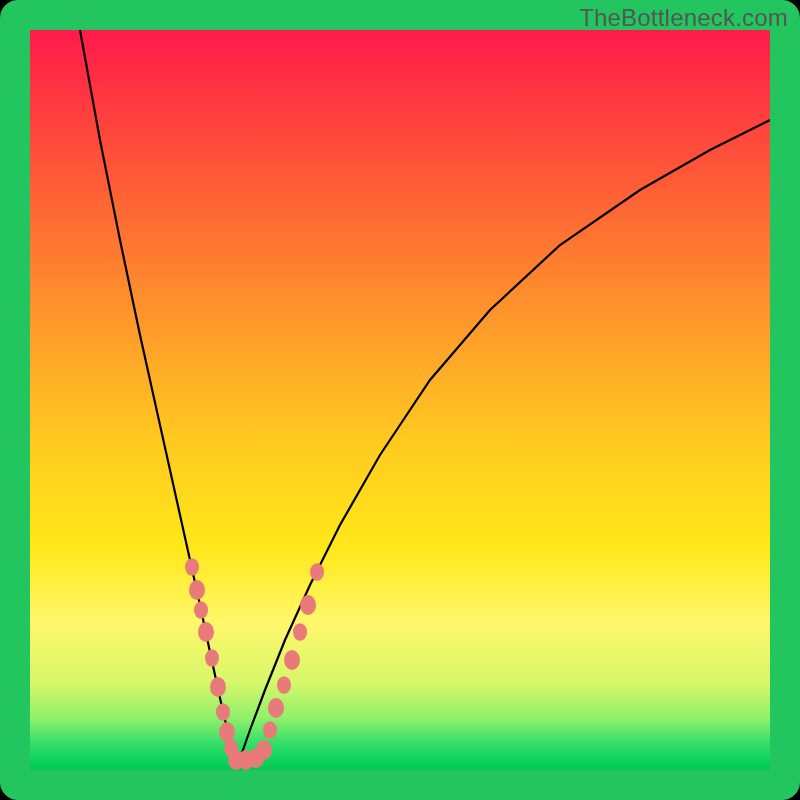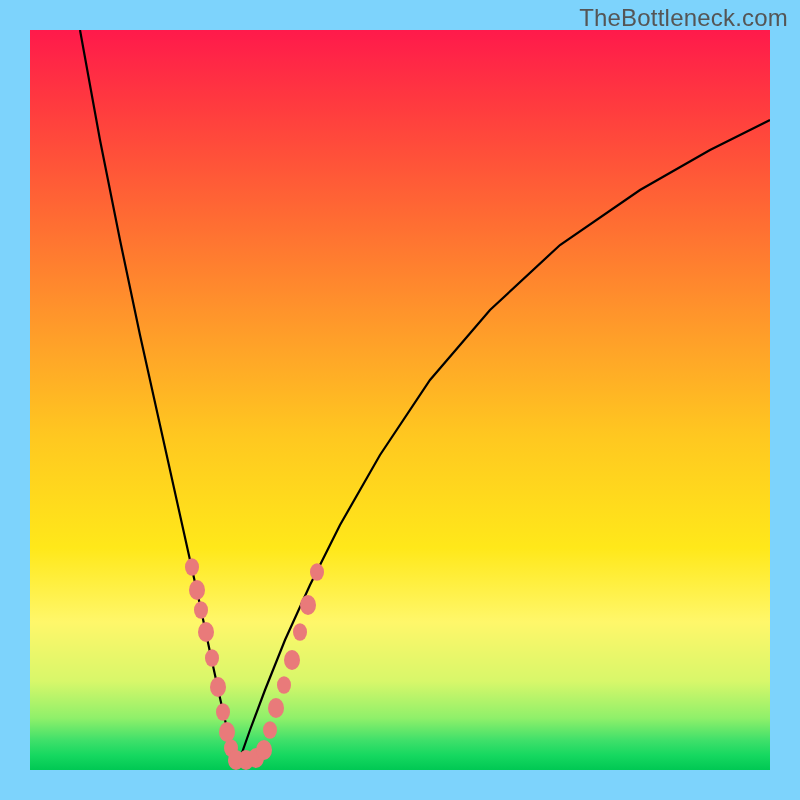--- a/index.html
+++ b/index.html
@@ -9,21 +9,22 @@
     height: 800px;
     background: #000;
     overflow: hidden;
   }
   .frame {
     position: absolute;
     left: 0;
     top: 0;
     width: 800px;
     height: 800px;
-    background: #7dd3fc;
+    background: #22c55e;
+    border-radius: 18px;
   }
   .plot {
     position: absolute;
     left: 30px;
     top: 30px;
     width: 740px;
     height: 740px;
     background: linear-gradient(to bottom,
       #ff1a4b 0%,
       #ff3a3f 10%,

